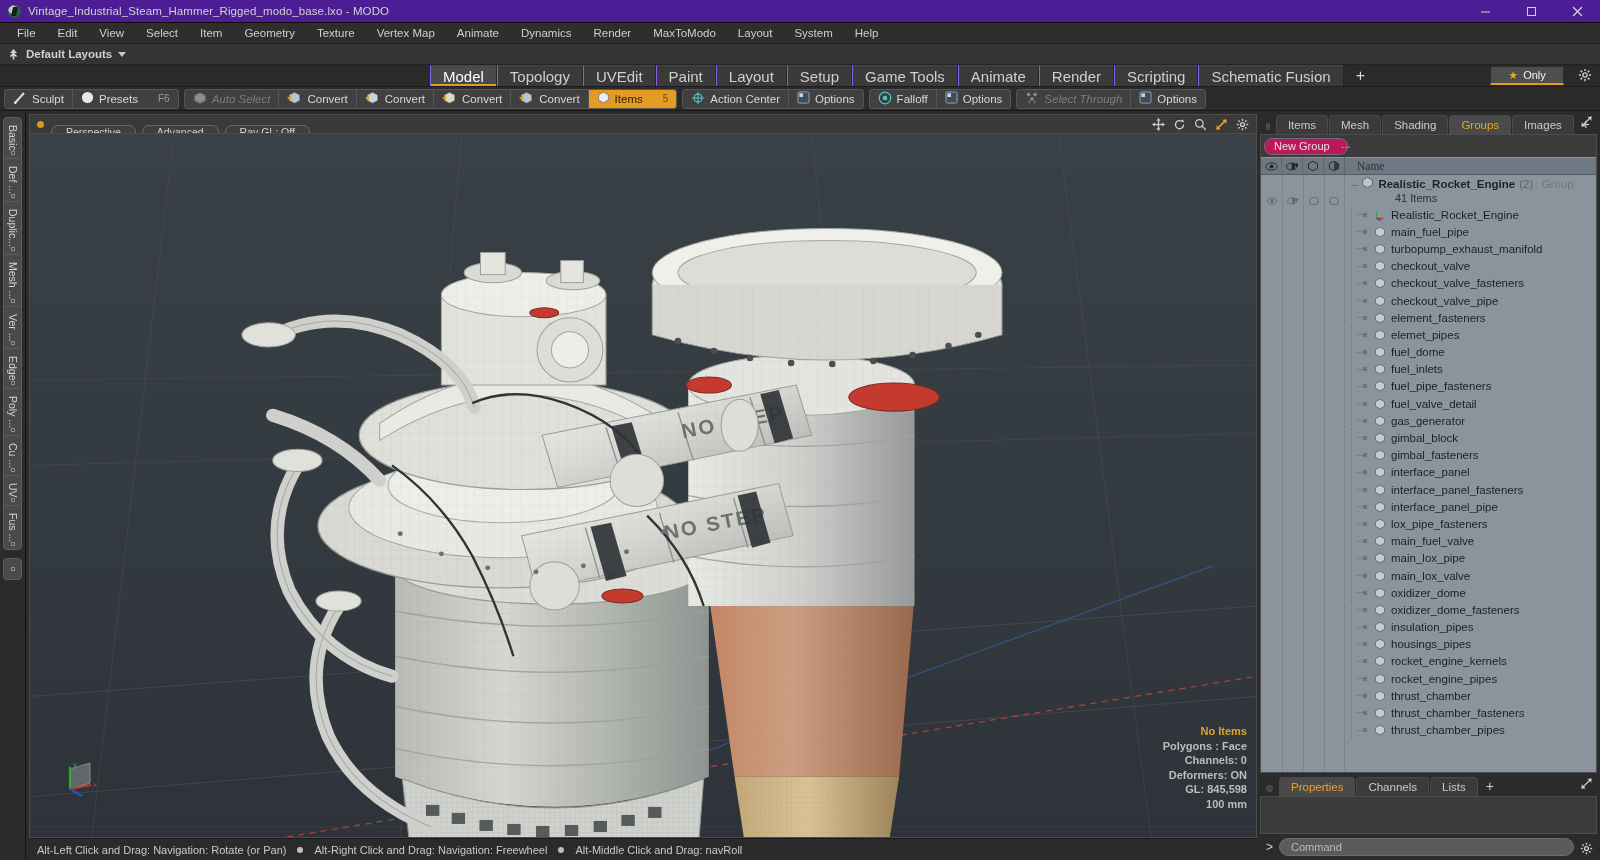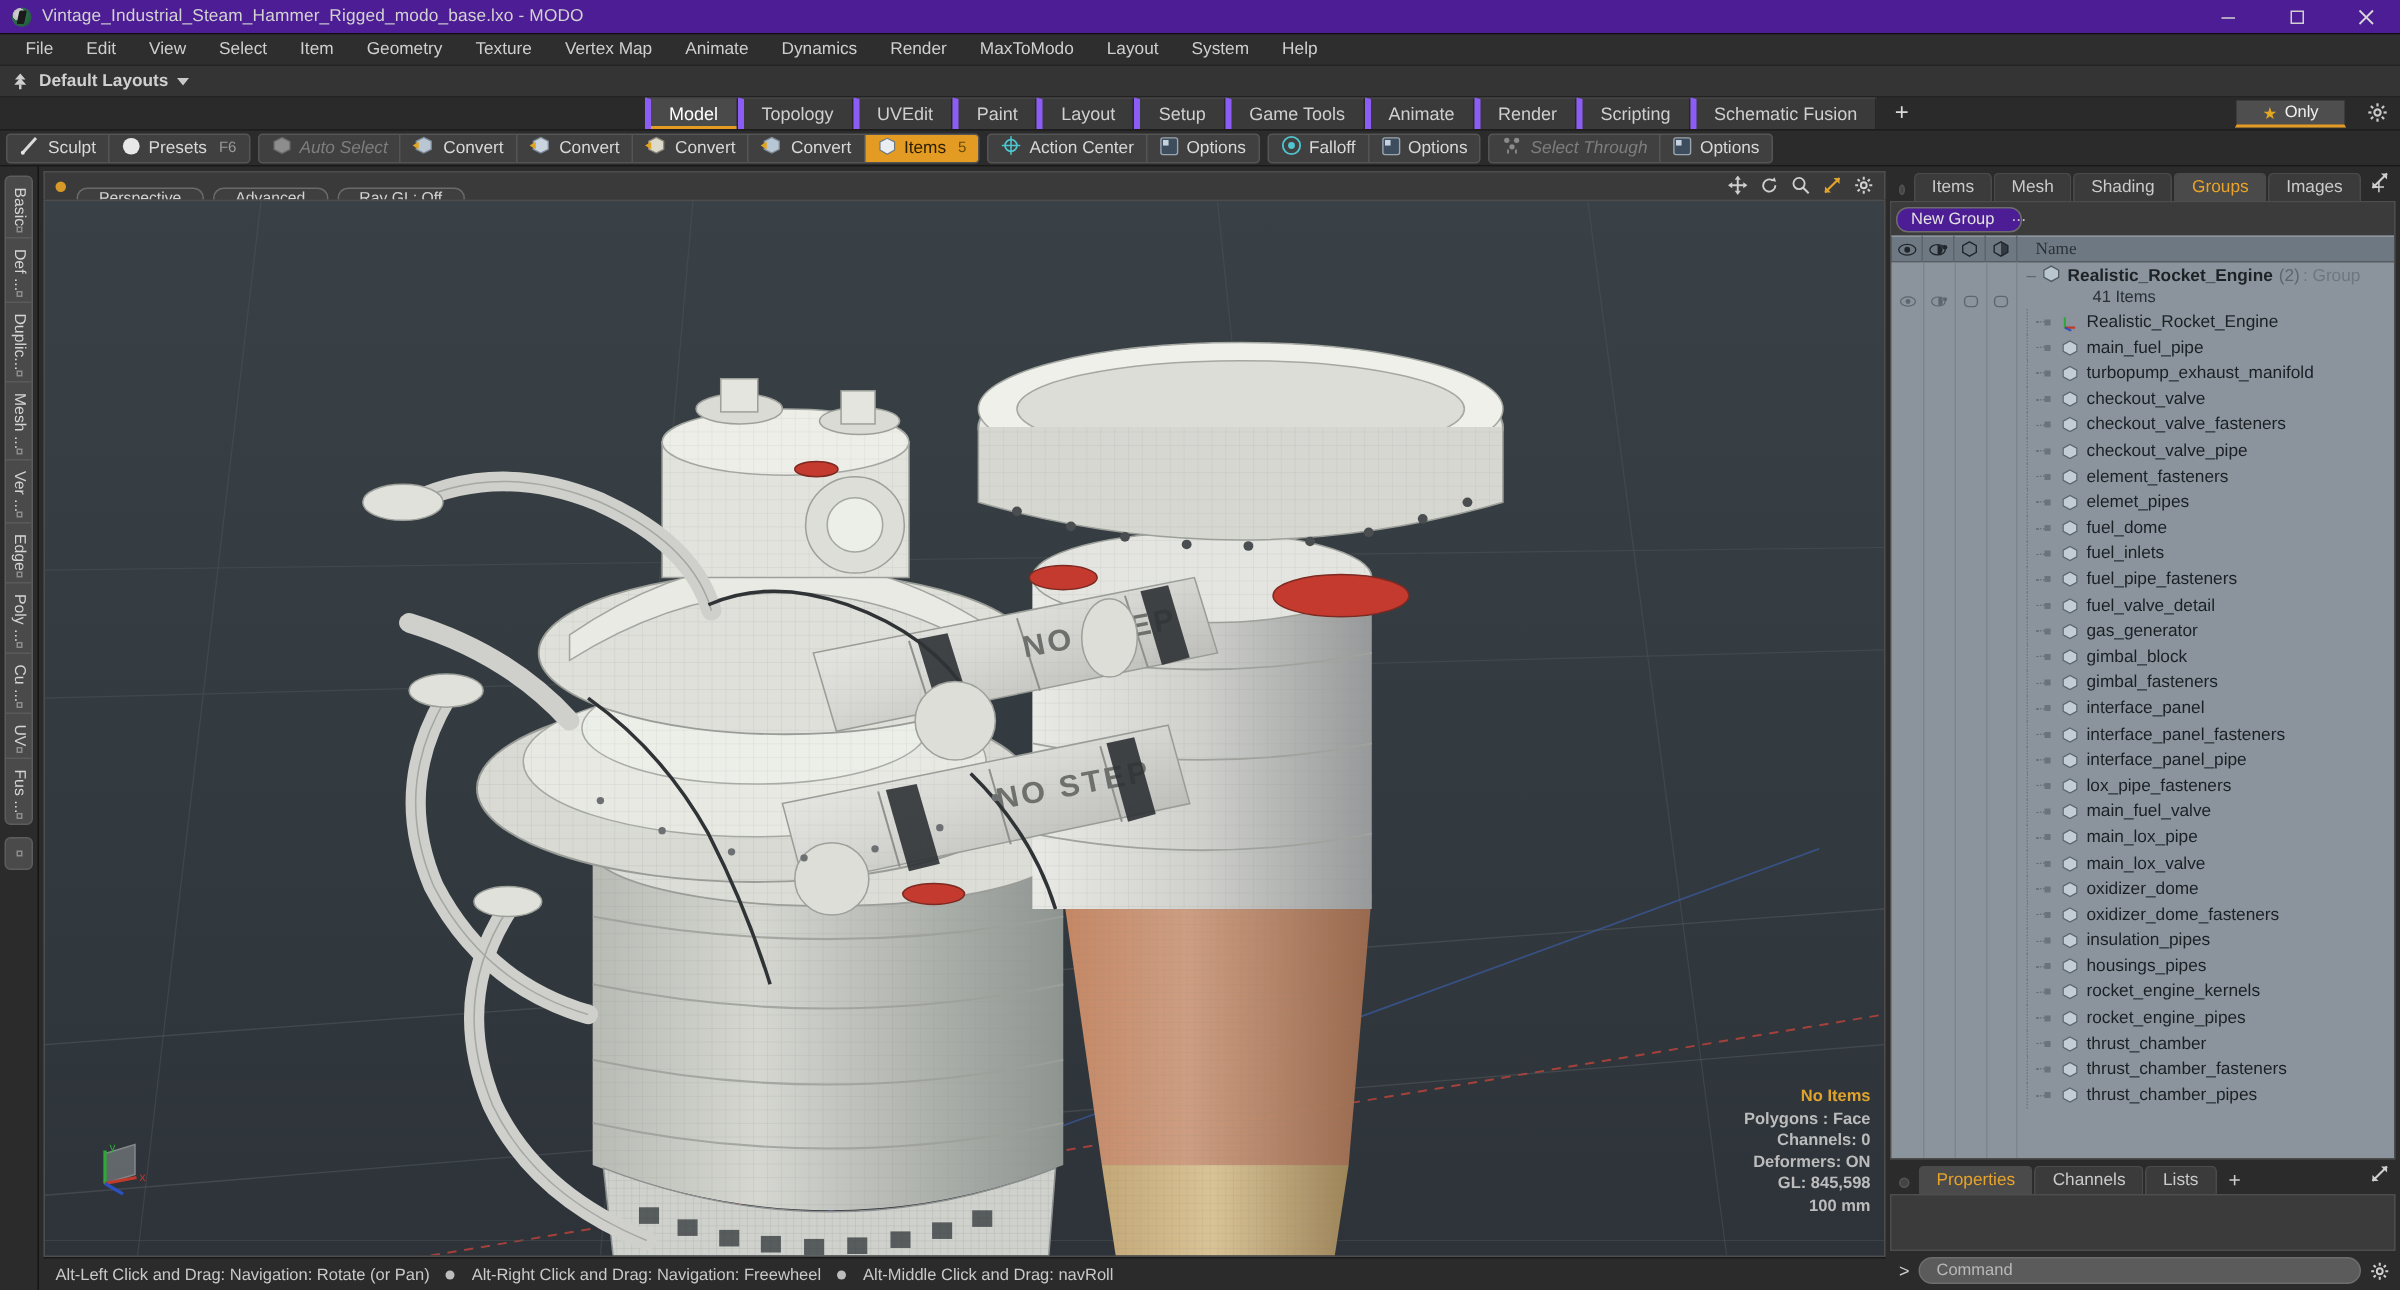--- a/index.html
+++ b/index.html
@@ -50,22 +50,22 @@
   .layout-label { font-size:11.5px; color:#d0d0d0; }
   .caret { display:inline-block; margin-left:6px; border-left:4px solid transparent; border-right:4px solid transparent; border-top:5px solid #c9c9c9; vertical-align:middle; }
 
   
   .tabrow {
     height: 22px; flex: 0 0 22px; background:#2a2a2a; display:flex; align-items:flex-end;
     border-bottom:1px solid #1d1d1d; position:relative;
   }
   .tabrow .tabs { display:flex; margin-left:430px; align-items:flex-end; height:22px; }
   .vtab {
-    font-size:12px; color:#cfcfcf; padding:0 12px; height:21px; line-height:21px;
-    background:#3a3a3a; border-left:4px solid #8b5cf6; border-right:1px solid #262626;
+    font-size:15px; color:#cfcfcf; padding:0 12px; height:21px; line-height:21px;
+    background:#3a3a3a; border-left:1px solid #8b5cf6; border-right:1px solid #262626;
     border-top:1px solid #454545; position:relative;
   }
   .vtab.active { background:#4a4a4a; color:#ffffff; }
   .vtab.active:after{
     content:""; position:absolute; left:0; right:0; bottom:0; height:2px; background:#e39b24;
   }
   .tab-plus { font-size:16px; color:#d8d8d8; padding:0 12px; line-height:21px; height:21px;}
   .only-btn {
     position:absolute; right:36px; top:1px; height:19px; min-width:74px;
     background:#4e4e4e; border:1px solid #2b2b2b; border-bottom:2px solid #e39b24;
@@ -81,21 +81,21 @@
     border-bottom:1px solid #181818; padding-left:4px; gap:0;
   }
   .tgroup { display:flex; align-items:center; background:#404040; border:1px solid #555; border-radius:3px; height:20px; margin-right:5px; overflow:hidden;}
   .tbtn {
     display:flex; align-items:center; gap:5px; padding:0 8px; height:20px;
     font-size:11.5px; color:#d8d8d8; border-right:1px solid #555; white-space:nowrap;
   }
   .tbtn:last-child{ border-right:none; }
   .tbtn.dim { color:#7d7d7d;font-style:italic; }
   .tbtn.sel { background:#e39b24; color:#2b1d00; }
-  .tbtn .key { color:#9a9a9a; font-size:10px; margin-left:3px; }
+  .tbtn .key { color:#9a9a9a; font-size:10px; margin-left:15px; }
   .tbtn.sel .key { color:#6a4c08; }
 
   
   .main { flex:1 1 auto; display:flex; min-height:0; background:#1e1e1e; }
 
   
   .leftstrip { width:26px; flex:0 0 26px; background:#2b2b2b; border-right:1px solid #151515; padding-top:4px;}
   .vtabs-col { background:#4a4a4a; border:1px solid #5d5d5d; border-radius:4px; margin:2px 3px; overflow:hidden;}
   .vt {
     writing-mode: vertical-rl; text-orientation: mixed;
@@ -141,21 +141,21 @@
     font-size:11.5px; color:#cacaca; padding:0 11px; height:19px; line-height:19px;
     background:#3b3b3b; border:1px solid #4a4a4a; border-bottom:none; border-radius:4px 4px 0 0; margin-right:1px;
   }
   .rtab.active { background:#4a4a4a; color:#e8a42a; }
   .rp-plus{ font-size:14px; color:#ccc; padding:0 7px; line-height:19px;}
   .rp-expand{ position:absolute; right:4px; bottom:2px; }
 
   .rp-body { flex:1 1 auto; display:flex; flex-direction:column; min-height:0; background:#3b3b3b; border:1px solid #4d4d4d;}
   .newgroup-row { height:22px; flex:0 0 22px; display:flex; align-items:center; padding:2px 3px; background:#3b3b3b;}
   .newgroup-btn {
-    height:17px; min-width:84px; border:1px solid #6d6d6d; border-radius:8px; background:#4c1d95;
+    height:17px; min-width:84px; border:1px solid #6d6d6d; border-radius:8px; background:#be185d;
     font-size:11px; color:#e2e2e2; display:flex; align-items:center; padding:0 9px;
   }
   .list-header {
     height:18px; flex:0 0 18px; display:flex; align-items:center; background:#6e7882;
     border-top:1px solid #8d959d; border-bottom:1px solid #555c63;font-family:Liberation Serif, serif;
   }
   .lh-col { width:21px; height:18px; display:flex;align-items:center;justify-content:center; border-right:1px solid #5d656d;}
   .lh-name { font-size:11.5px; color:#2c3136; padding-left:12px; }
 
   .itemlist { flex:1 1 auto; overflow:hidden; background:#8b949c; position:relative; display:flex;}

